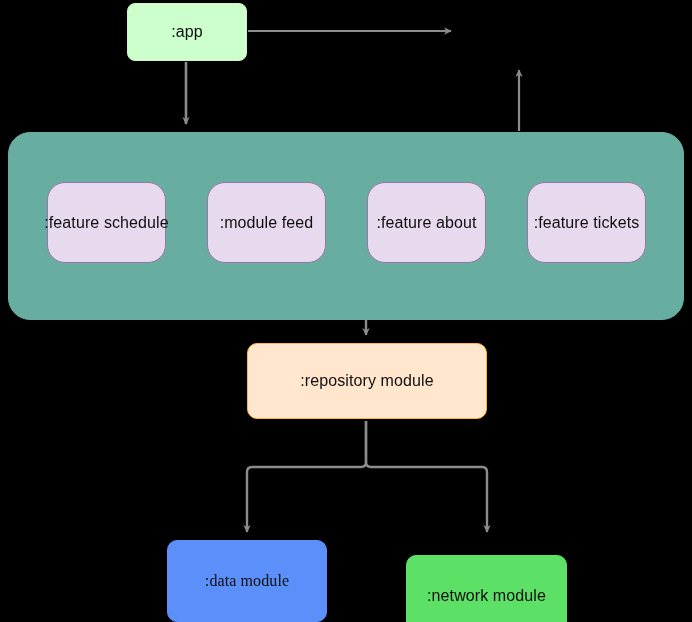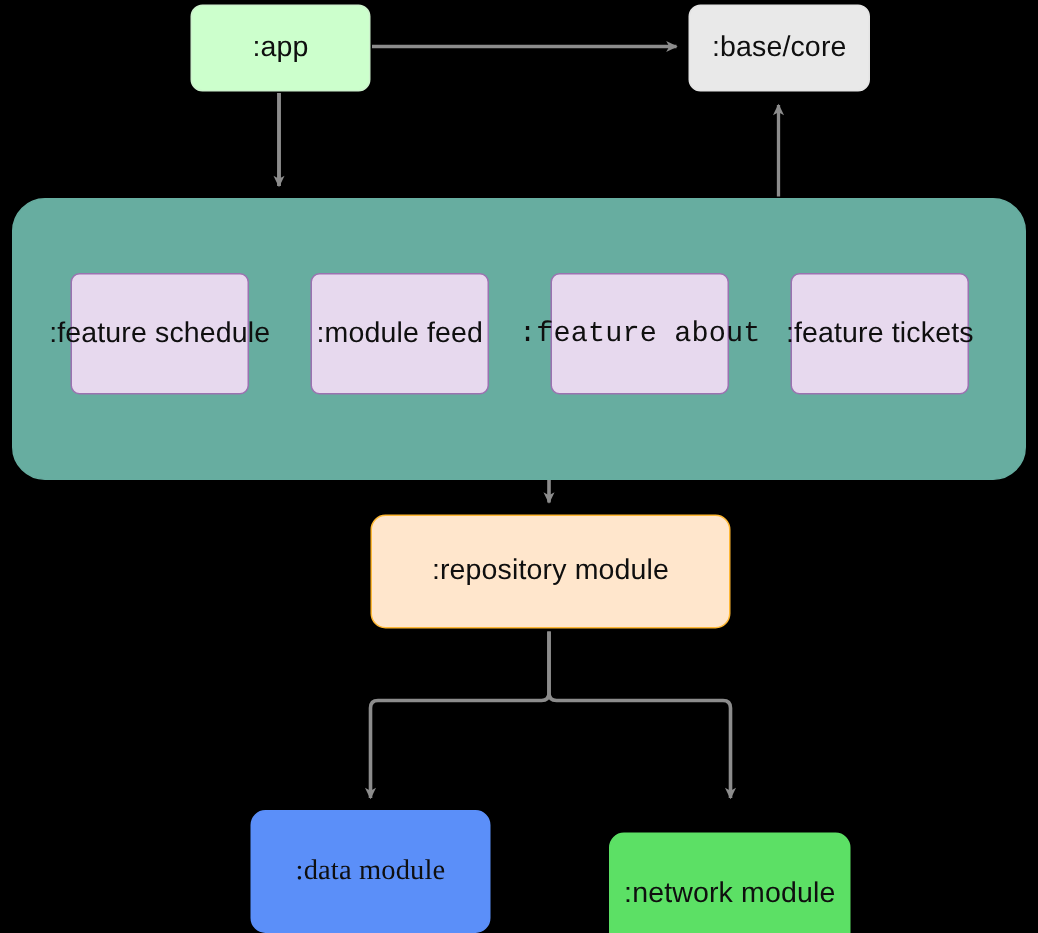--- a/index.html
+++ b/index.html
@@ -25,21 +25,21 @@
     pointer-events: none;
   }
   .node {
     position: absolute;
     box-sizing: border-box;
     display: flex;
     align-items: center;
     justify-content: center;
     text-align: center;
     color: #0f0f0f;
-    font-size: 19px;
+    font-size: 16px;
     line-height: 1.25;
     letter-spacing: 0.1px;
     z-index: 3;
   }
   .node-label {
     display: block;
     padding: 0 6px;
     white-space: nowrap;
   }
   
@@ -59,26 +59,26 @@
     left: 8px; top: 132px; width: 676px; height: 188px;
     background: #67ada0;
     border: 1px solid #67ada0;
     border-radius: 22px;
     z-index: 1;
   }
   .n-feature {
     top: 182px; width: 119px; height: 81px;
     background: #e7d9ee;
     border: 1.4px solid #9b72b0;
-    border-radius: 6px;
+    border-radius: 18px;
     z-index: 2;
   }
   .n-feature-schedule { left: 47px; }
   .n-feature-feed     { left: 207px; }
-  .n-feature-about    { left: 367px; font-family: Liberation Mono, monospace; }
+  .n-feature-about    { left: 367px; }
   .n-feature-tickets  { left: 527px; text-align: right; }
   .n-repository {
     left: 247px; top: 343px; width: 240px; height: 76px;
     background: #ffe6cc;
     border: 1.6px solid #ffb833;
     border-radius: 10px;
   }
   .n-data {
     left: 167px; top: 540px; width: 160px; height: 82px;
     background: #5b8ff9;
@@ -139,23 +139,20 @@
   </svg>
 
   <div class="node n-featuregroup">
     <span class="node-label"></span>
   </div>
 
   <div class="node n-app">
     <span class="node-label">:app</span>
   </div>
 
-  <div class="node n-basecore">
-    <span class="node-label">:base/core</span>
-  </div>
 
   <div class="node n-feature n-feature-schedule">
     <span class="node-label">:feature schedule</span>
   </div>
 
   <div class="node n-feature n-feature-feed">
     <span class="node-label">:module feed</span>
   </div>
 
   <div class="node n-feature n-feature-about">

